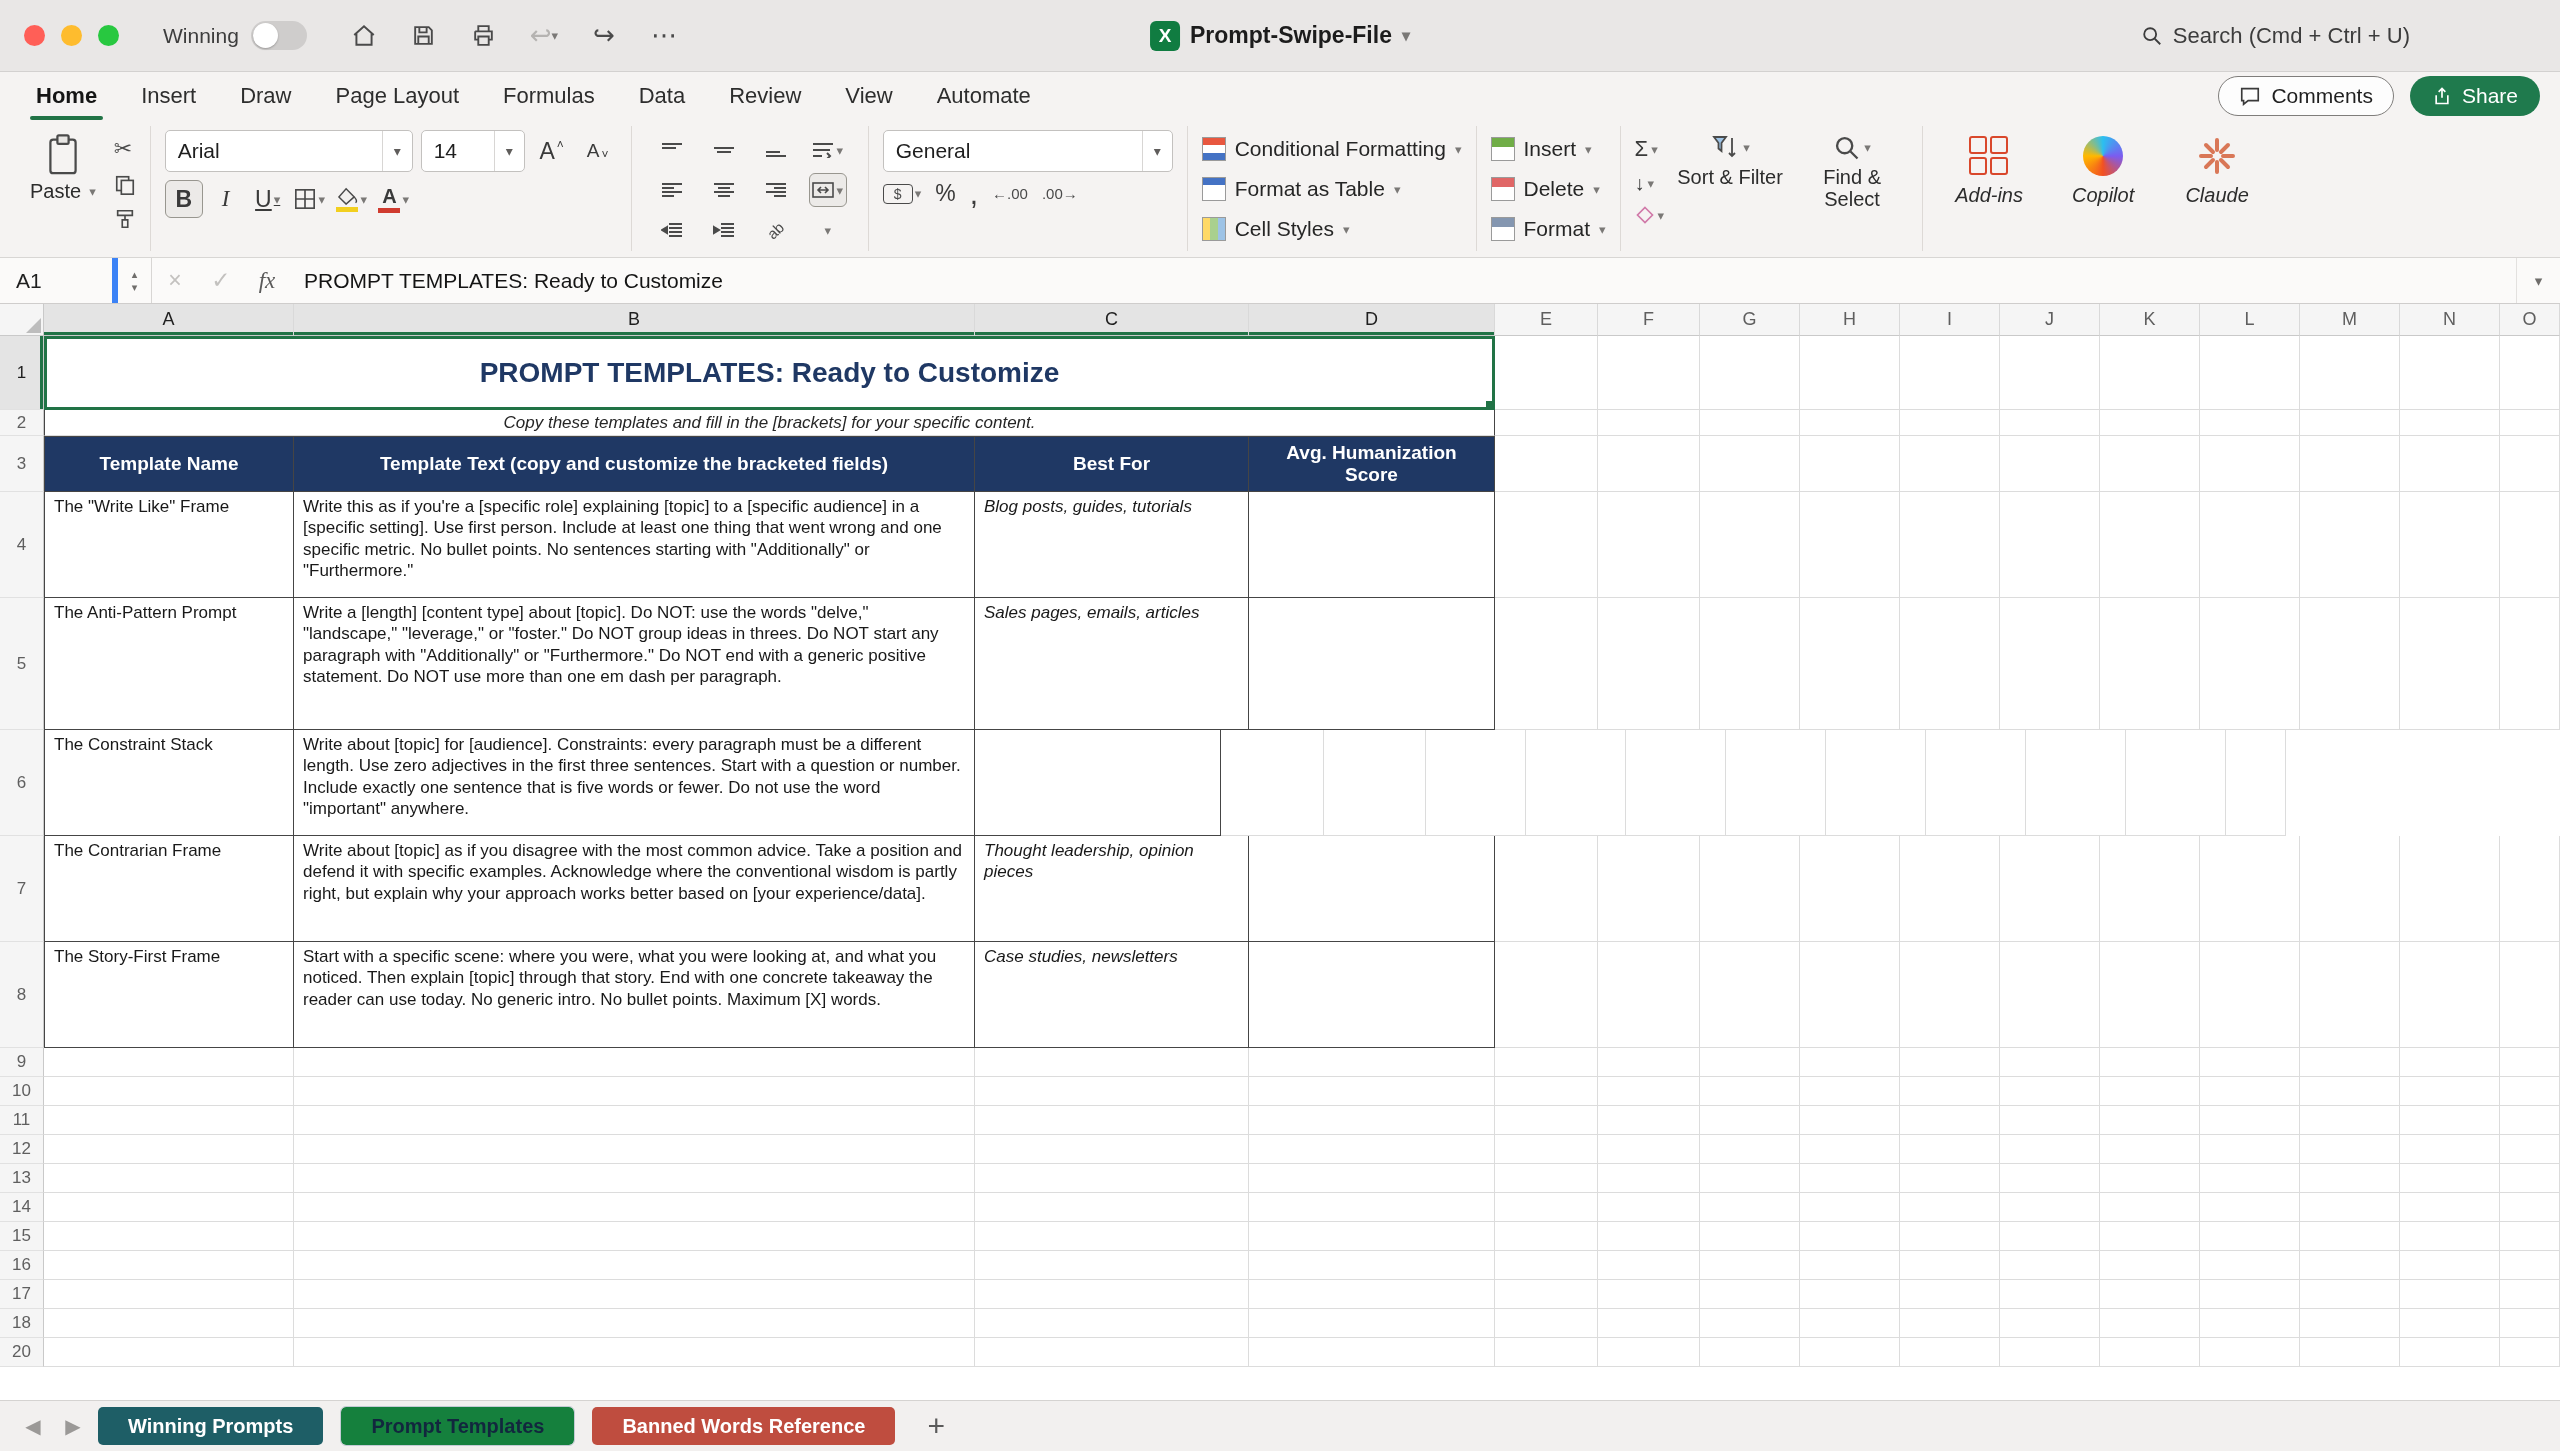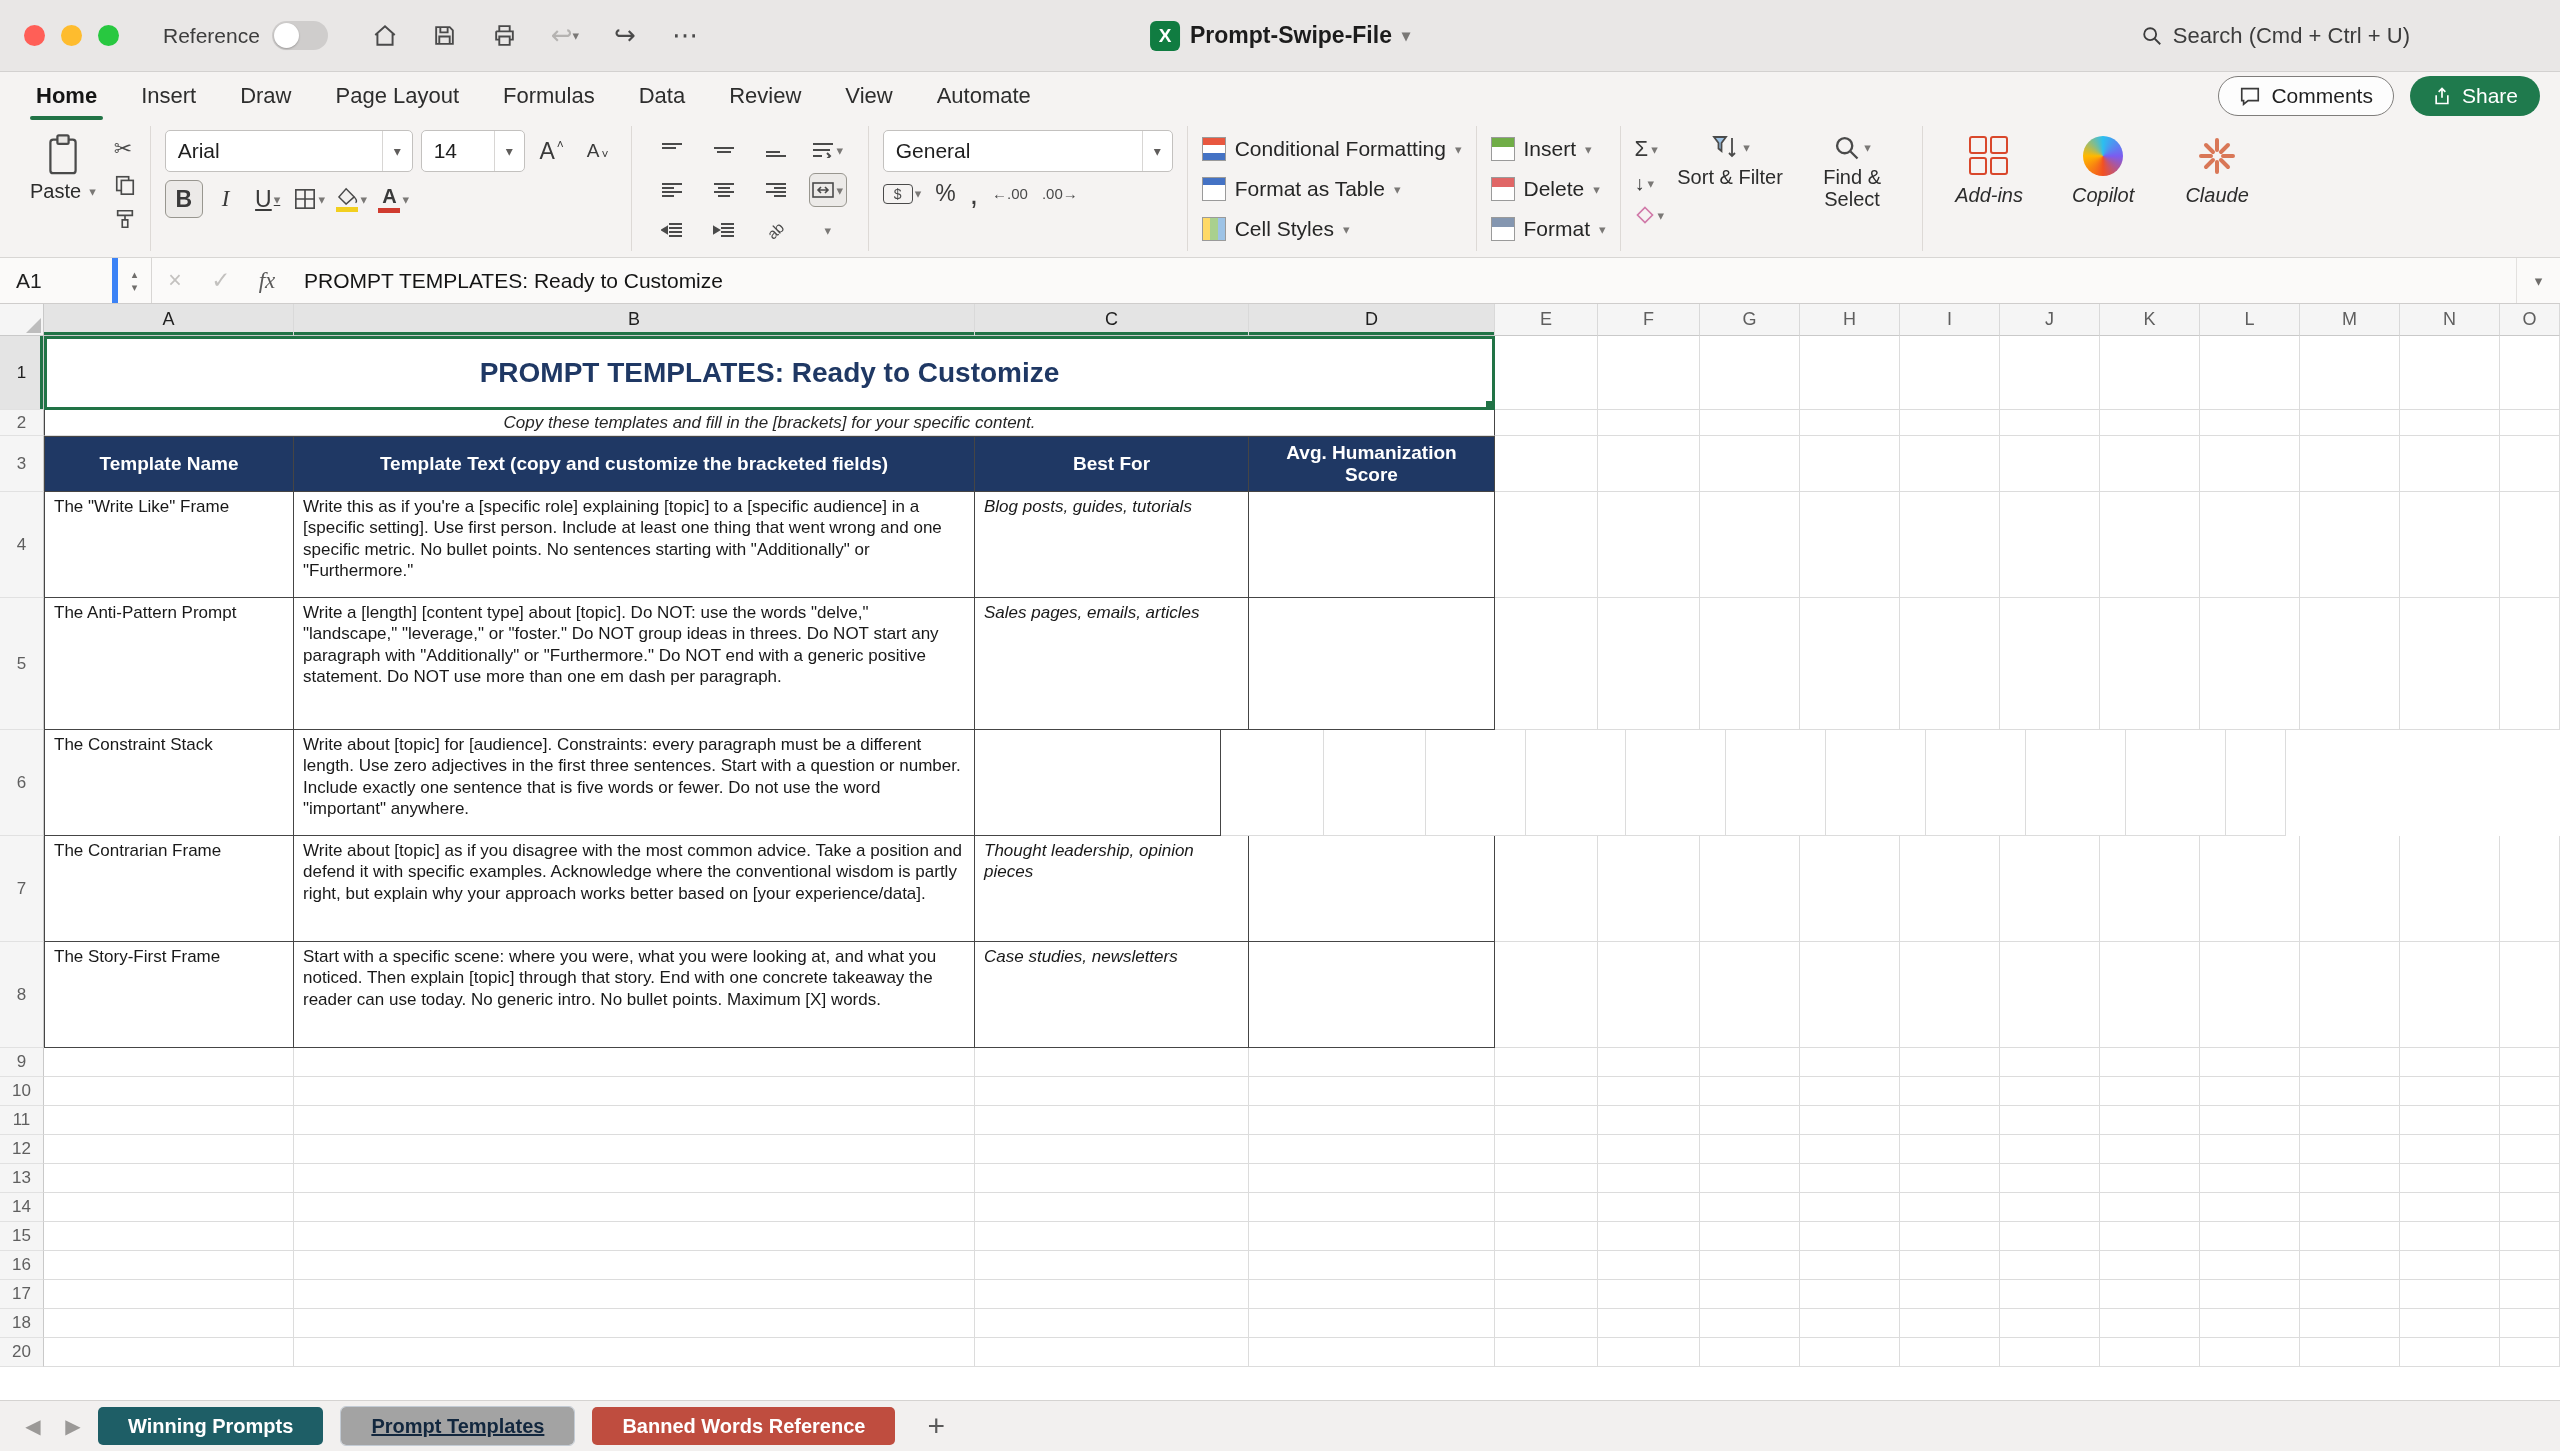--- a/index.html
+++ b/index.html
@@ -100,21 +100,21 @@
 </style>
 </head>
 <body>
 
 <div class="titlebar">
   <div class="traffic">
     <span class="tl red"></span>
     <span class="tl yellow"></span>
     <span class="tl green"></span>
   </div>
-  <span class="autosave-label">Reference</span>
+  <span class="autosave-label">Winning</span>
   <span class="toggle">
       <span class="knob"></span>
     </span>
   <div class="tb-icons">
     <span class="ic">
       <svg width="26" height="26" viewBox="0 0 24 24" fill="none" stroke="#4a4a4a" stroke-width="1.8">
           <path d="M3 11 L12 3 L21 11 M5 10 V20 H19 V10"></path>
         </svg>
     </span>
     <span class="ic">
@@ -786,20 +786,20 @@
       </div>
     </div>
 </div>
 
 <div class="sheetbar">
   <span class="nav-arrow">◀</span>
   <span class="nav-arrow">▶</span>
   <div class="stab" style="background: rgb(30, 94, 102); color: rgb(255, 255, 255);">
       <span>Winning Prompts</span>
     </div>
-  <div class="stab active" style="background: #a3a3a3; color: rgb(18, 39, 62); text-decoration: underline;">
+  <div class="stab active" style="background: #15803d; color: rgb(18, 39, 62);">
       <span>Prompt Templates</span>
     </div>
   <div class="stab" style="background: rgb(191, 77, 63); color: rgb(255, 255, 255);">
       <span>Banned Words Reference</span>
     </div>
   <span class="add-sheet">+</span>
 </div>
 
 </body></html>

